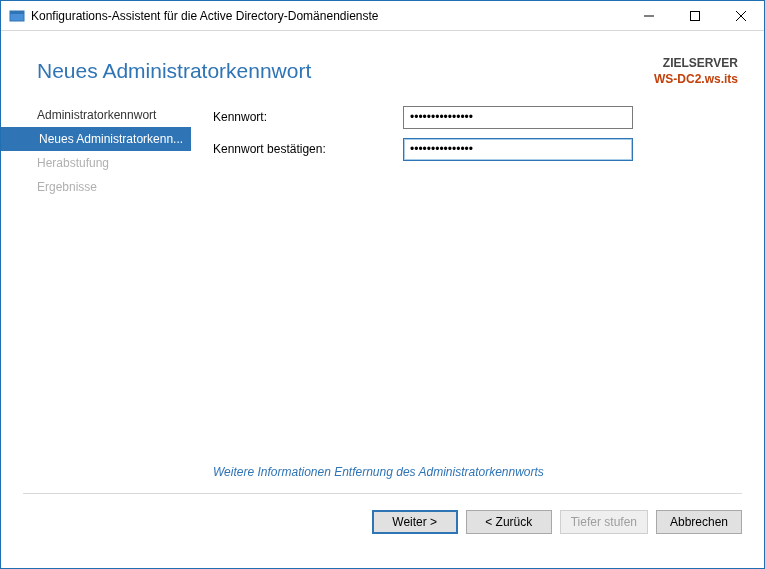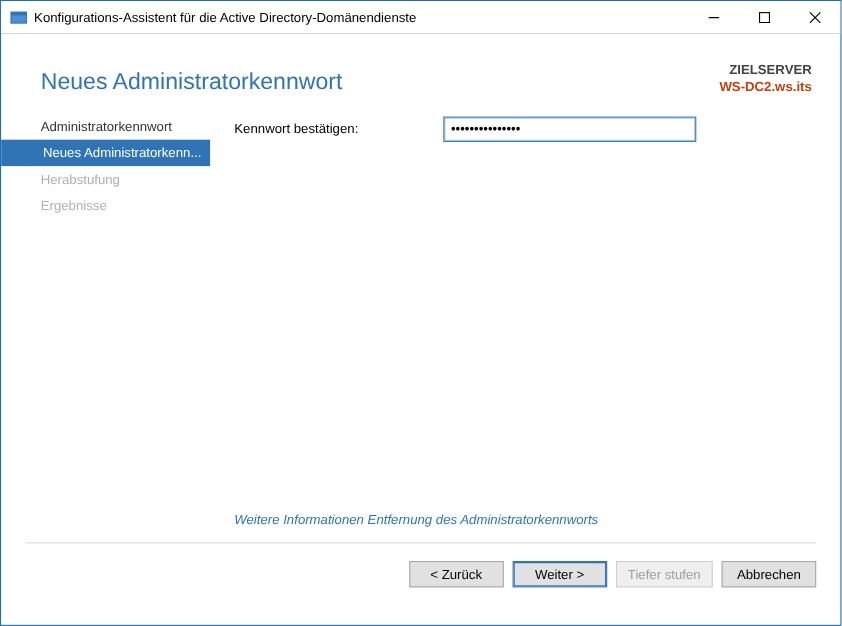--- a/index.html
+++ b/index.html
@@ -39,21 +39,21 @@
     display: flex; align-items: center; justify-content: center;
     font-family: "Segoe UI Symbol", sans-serif;
     font-size: 10px;
     color: #000;
   }
 
   
   .header {
     display: flex;
     justify-content: space-between;
-    align-items: flex-end;
+    align-items: center;
     padding: 24px 26px 16px 36px;
   }
   .page-title {
     font-size: 21px;
     font-weight: 400;
     color: #2f74b5;
     font-family: "Segoe UI Light", "Segoe UI", sans-serif;
   }
   .target {
     text-align: right;
@@ -211,30 +211,34 @@
 <div class="body">
   <div class="sidebar">
     <div class="nav-item">Administratorkennwort</div>
     <div class="nav-item active">Neues Administratorkenn...</div>
     <div class="nav-item disabled">Herabstufung</div>
     <div class="nav-item disabled">Ergebnisse</div>
   </div>
 
   <div class="main">
     <div class="form-row">
+      <div class="form-label">Kennwort:</div>
+      <input type="password" class="pw-field" value="●●●●●●●●●●●●●●●" style="">
+    </div>
+    <div class="form-row">
       <div class="form-label">Kennwort bestätigen:</div>
       <input type="password" class="pw-field focused" value="●●●●●●●●●●●●●●●" style="">
     </div>
 
     <div class="spacer"></div>
 
     <div class="more-link">Weitere Informationen Entfernung des Administratorkennworts</div>
   </div>
 </div>
 
 <div class="hr"></div>
 
 <div class="footer">
+  <button class="btn default">Weiter  &gt;</button>
   <button class="btn">&lt;  Zurück</button>
-  <button class="btn default">Weiter  &gt;</button>
   <button class="btn disabled">Tiefer stufen</button>
   <button class="btn">Abbrechen</button>
 </div>
 
 </body></html>

